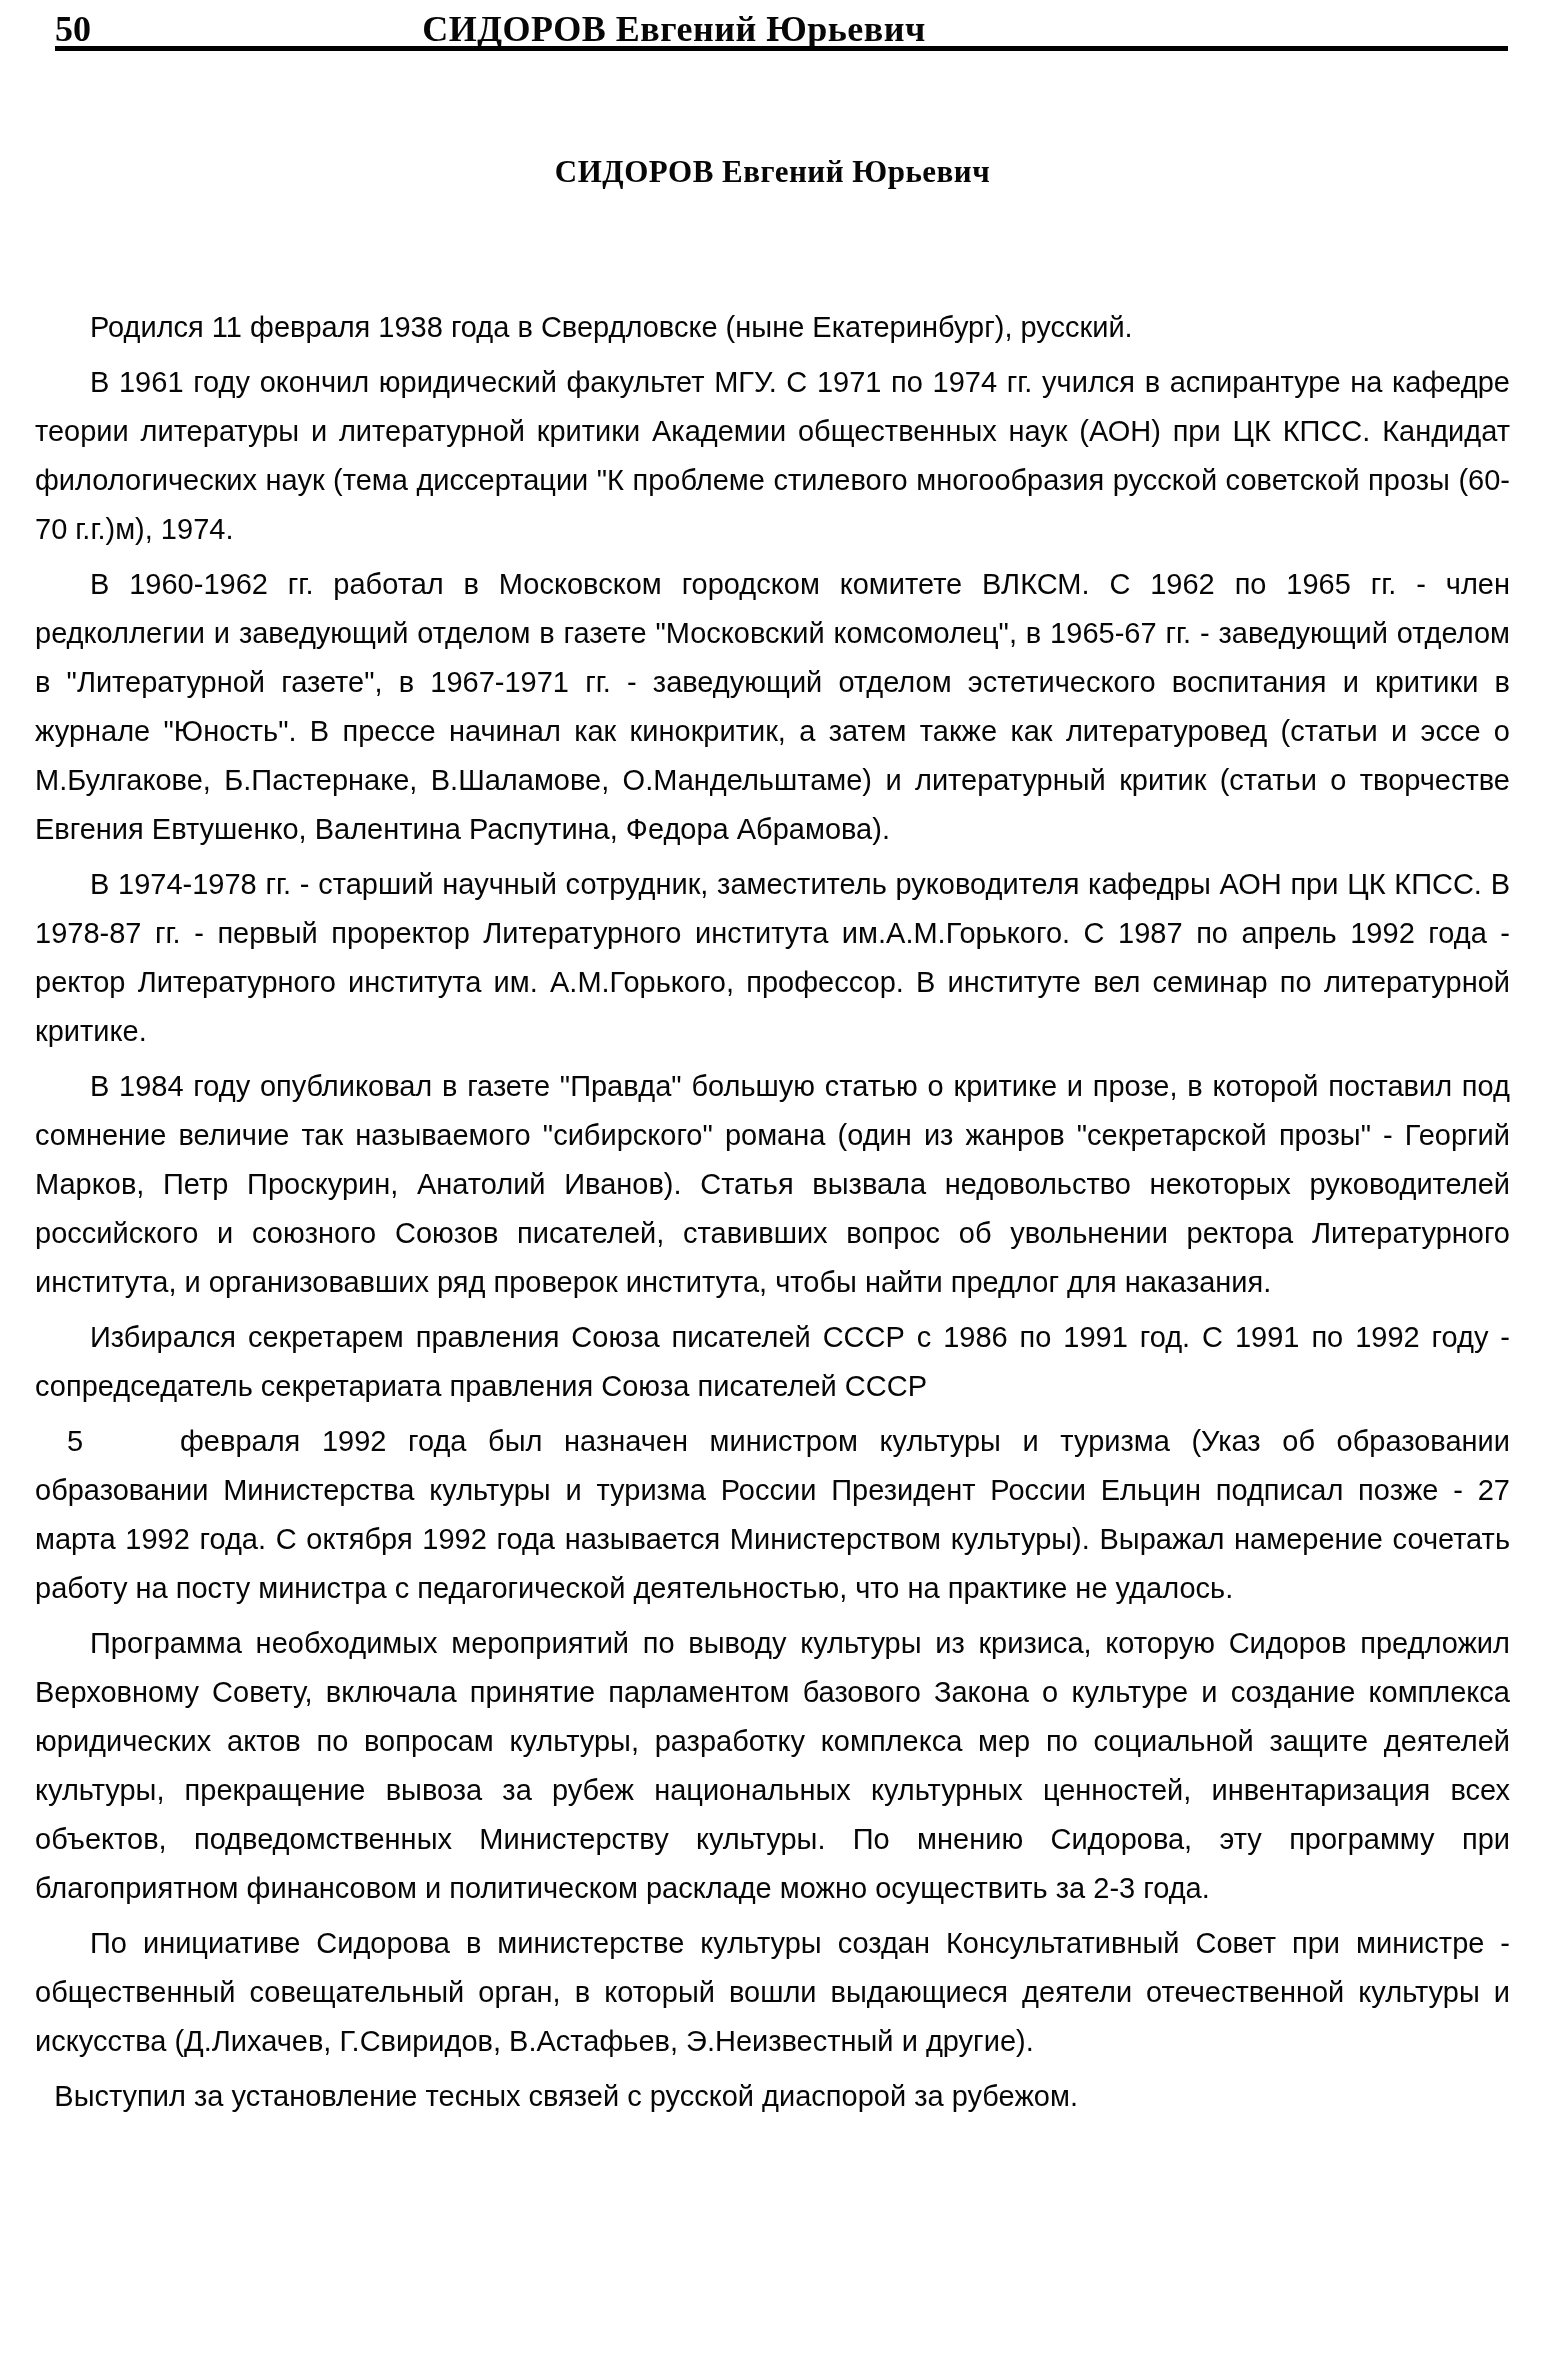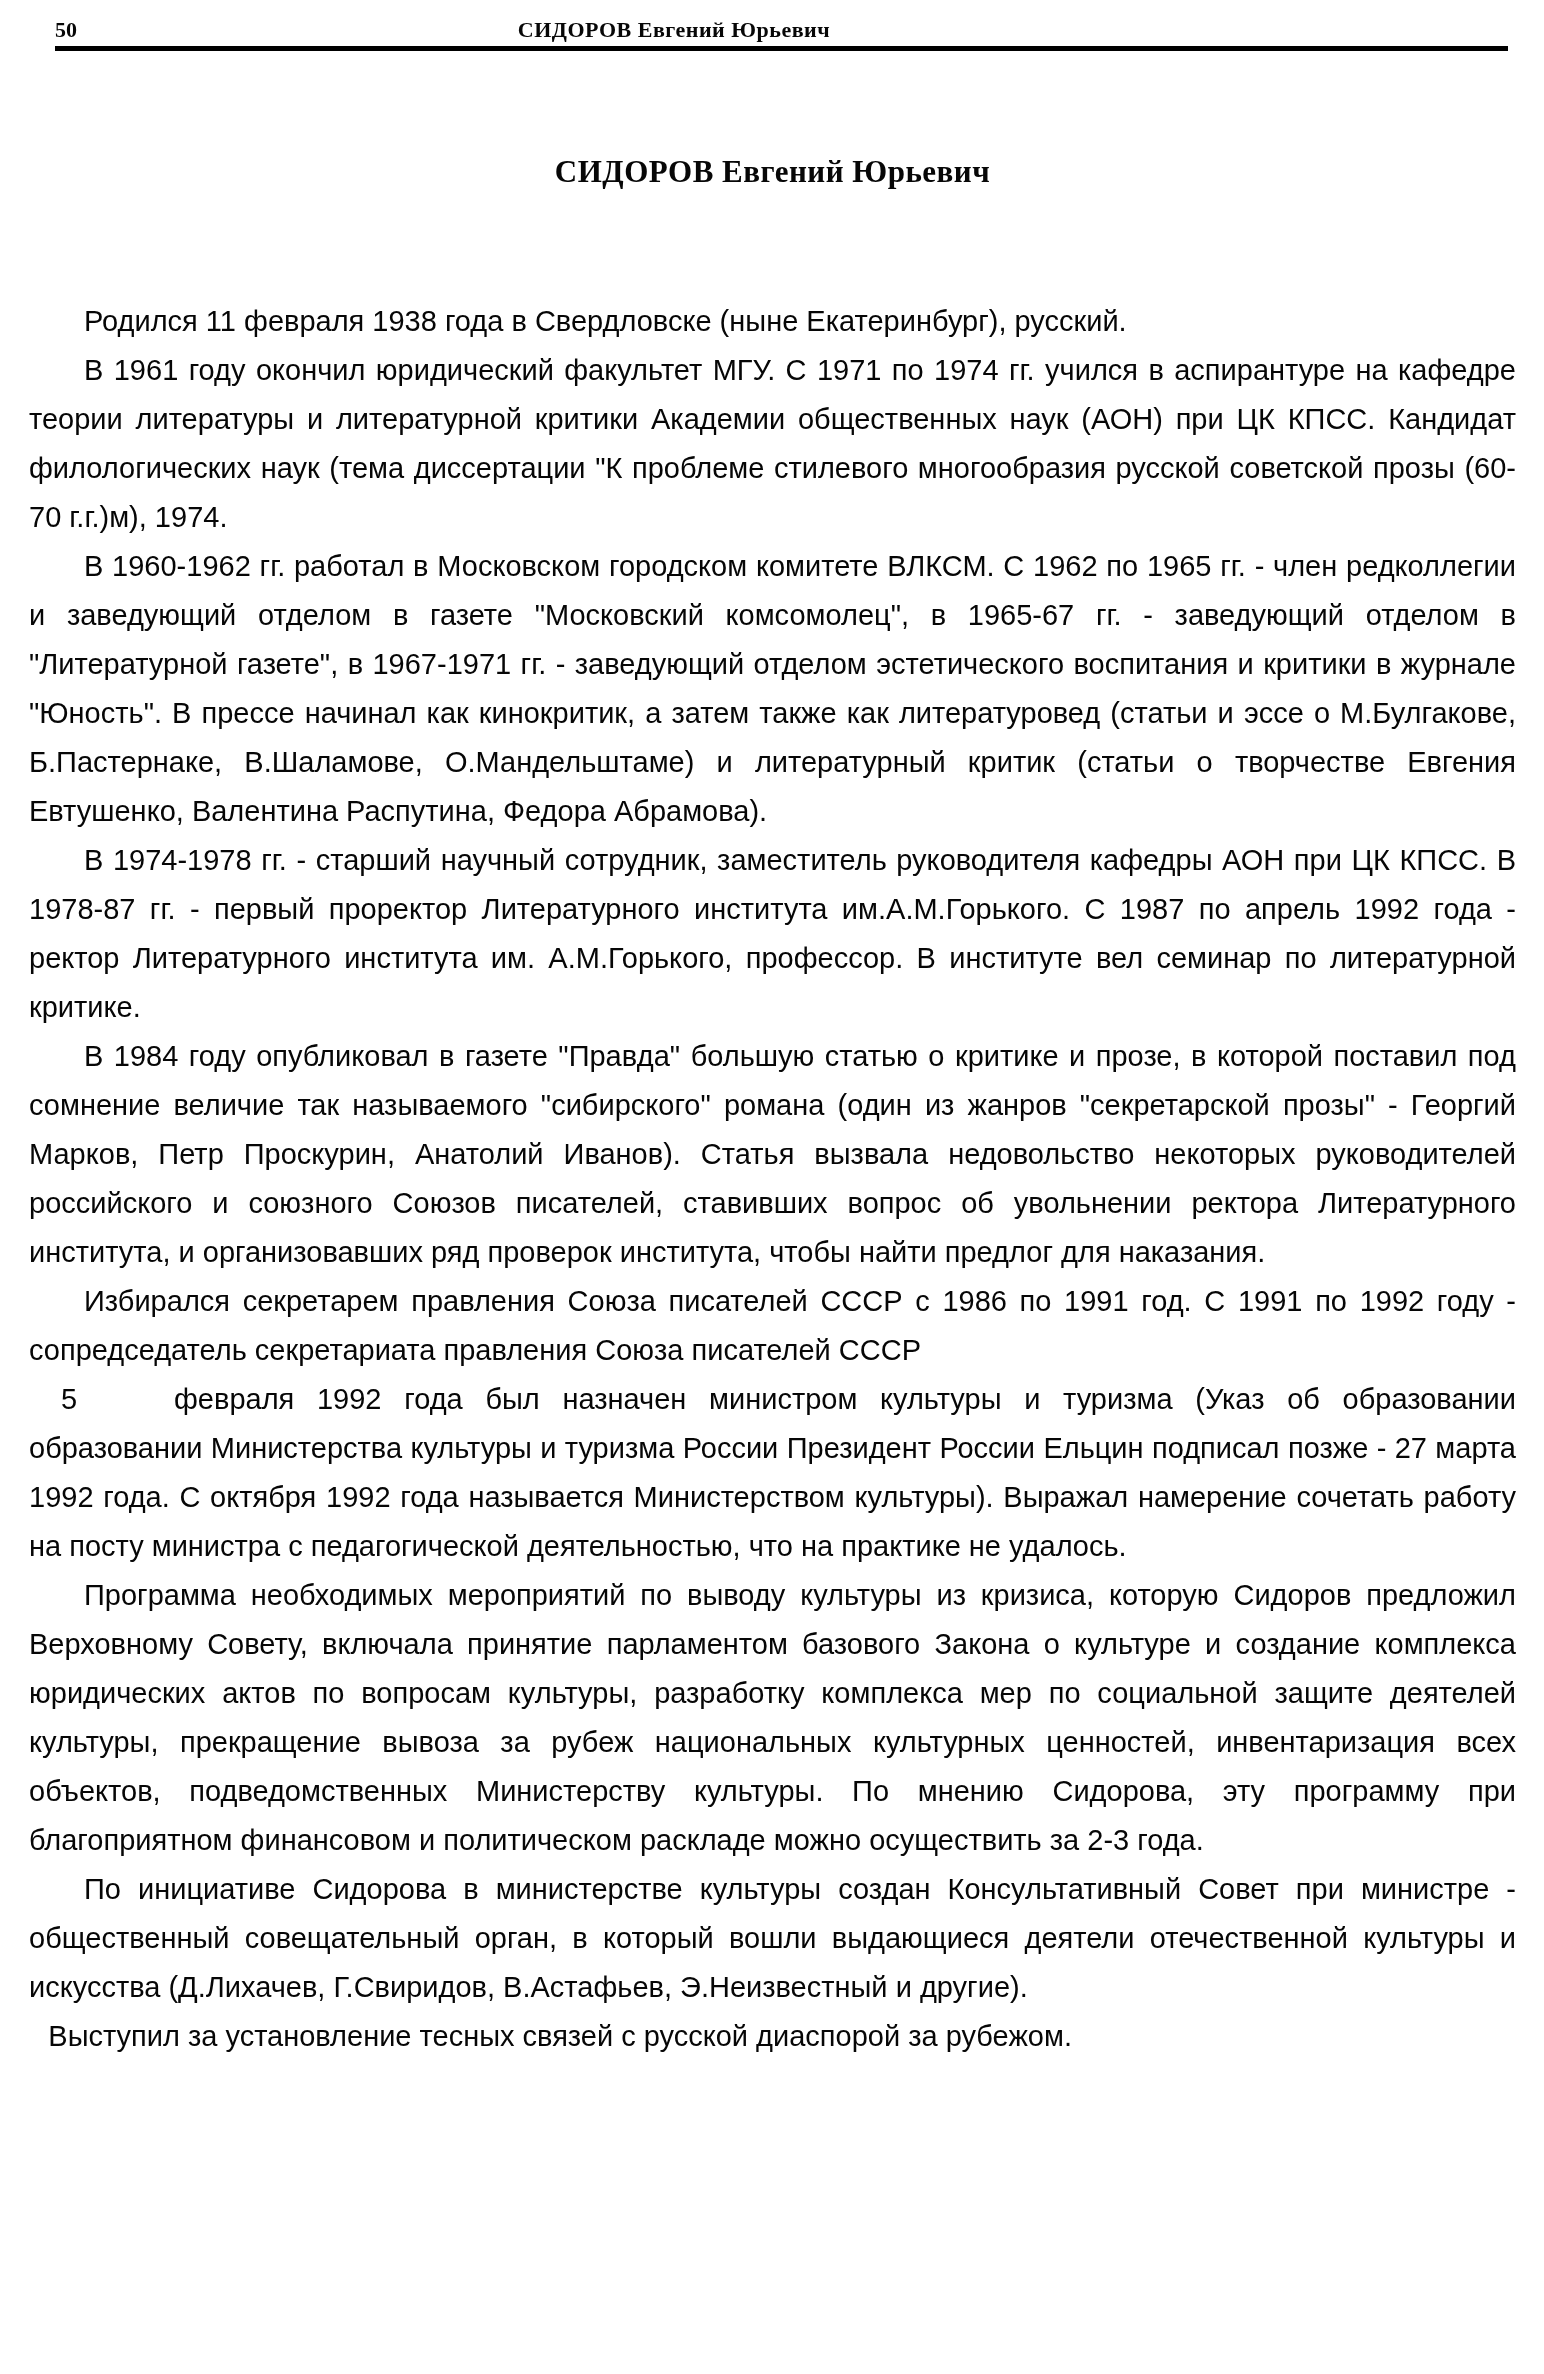--- a/index.html
+++ b/index.html
@@ -18,21 +18,21 @@
 
   
   .page-header {
     position: absolute;
     top: 11.6px;
     left: 55px;
     right: 37px;
     height: 35px;
     font-family: "Liberation Serif", serif;
     font-weight: bold;
-    font-size: 22px;
+    font-size: 36px;
     line-height: 35px;
   }
   .page-number {
     position: absolute;
     left: 0;
     top: 0;
   }
   .running-title {
     position: absolute;
     left: 0;
@@ -77,21 +77,21 @@
     top: 297px;
     left: 29px;
     width: 1487px;
     font-family: "Liberation Sans", sans-serif;
     font-size: 29px;
     line-height: 49px;
     text-align: justify;
     color: #060606;
   }
   .doc-body p {
-    margin: 0;
+    margin: 6px;
     text-indent: 55px;
   }
   .doc-body p.has-marker {
     text-indent: 32px;
   }
   .doc-body p.small-indent {
     text-indent: 19.3px;
   }
   .num-marker {
     display: inline-block;

